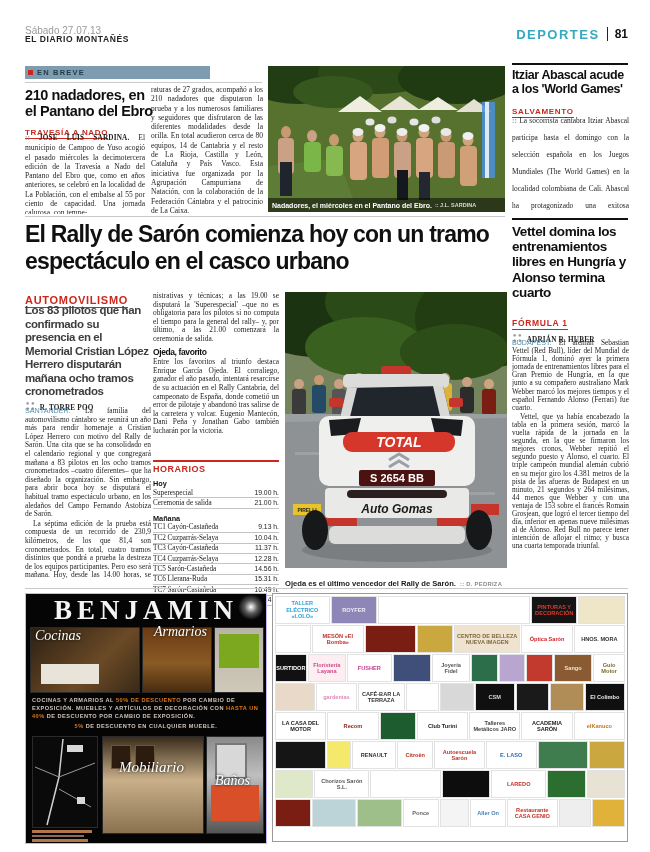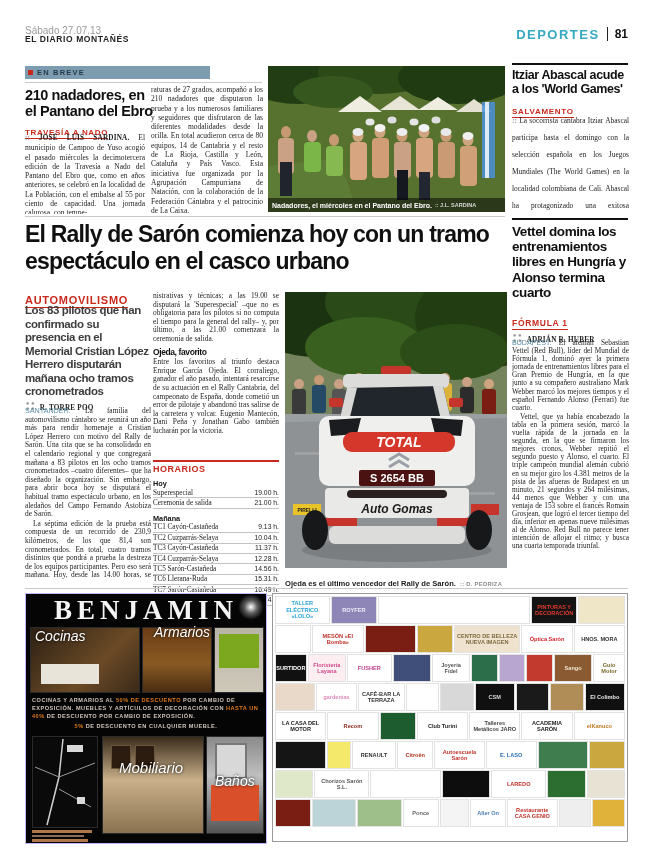--- a/index.html
+++ b/index.html
@@ -32,21 +32,21 @@
   .hline{display:flex;justify-content:space-between;border-bottom:1px solid #c4c4c4;font-size:7.2px;
          line-height:8.2px;padding:.6px 0;color:#222}
   .htime{font-family:"Liberation Sans",sans-serif;font-size:6.8px}
   
   .cap{font-family:"Liberation Sans",sans-serif;font-weight:bold;font-size:7.6px;color:#1a1a1a}
   .cap-credit{font-family:"Liberation Sans",sans-serif;font-weight:bold;font-size:5.8px;color:#8a8a8a;letter-spacing:.3px}
   
   .benj{background:#050505;border:1px solid #c4b5fd}
   .benj-title{font-family:"Liberation Serif",serif;font-weight:bold;color:#f4f4f4;font-size:27px;
               letter-spacing:5px;text-align:center}
-  .script{font-family:Liberation Sans, sans-serif;font-style:italic;color:#fff;text-shadow:0 0 3px #000}
+  .script{font-family:Liberation Serif, serif;font-style:italic;color:#fff;text-shadow:0 0 3px #000}
   .benj-line{font-family:"Liberation Sans",sans-serif;font-size:5.6px;font-weight:bold;color:#cfc4ba;
              letter-spacing:.5px;line-height:8px}
   .benj-hl{color:#e07818}
   .photo-box{border:1px solid #2a2a2a}
   .spons{background:#fff;border:1px solid #9a9a9a;padding:3px}
   .sp-head{background:#000;display:flex;flex-direction:column;justify-content:center;text-align:center;gap:1px}
   .sp-head .l1{font-family:"Liberation Sans",sans-serif;font-style:italic;font-weight:bold;font-size:8px;color:#f3e32d}
   .sp-head .l2{font-family:"Liberation Sans",sans-serif;font-weight:bold;font-size:10px;color:#fff;letter-spacing:.5px}
   .sprow{display:flex;gap:3px;margin-bottom:3px;height:26px}
   .tile{flex-basis:0;display:flex;align-items:center;justify-content:center;text-align:center;

